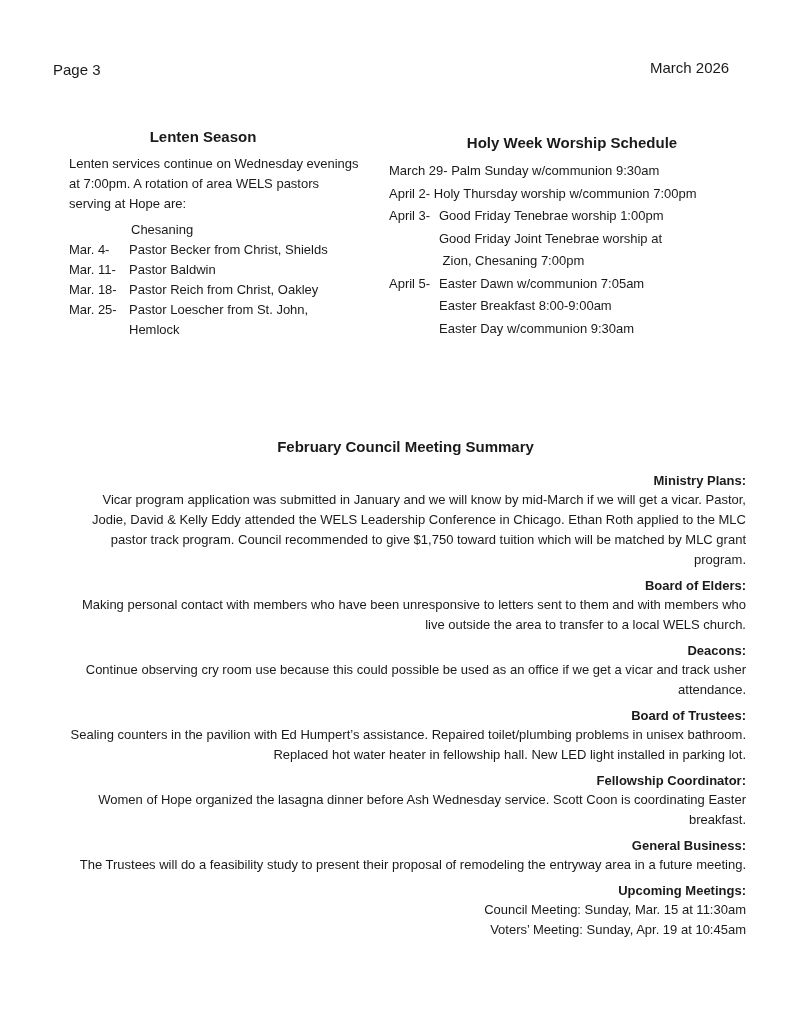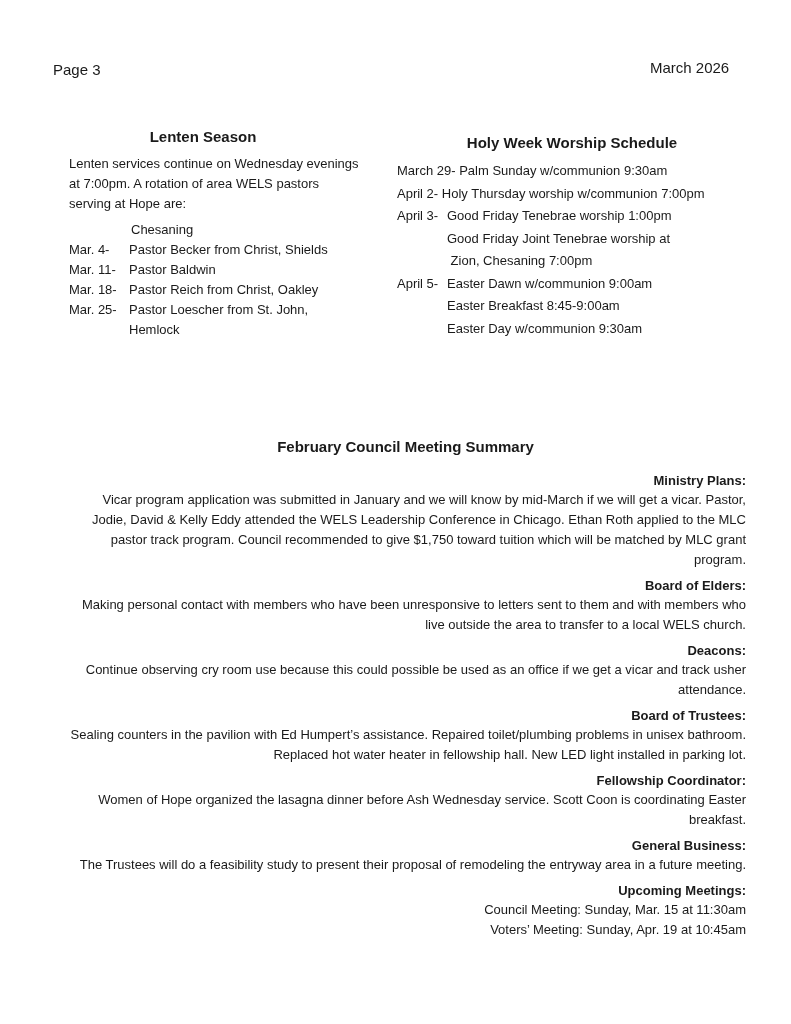--- a/index.html
+++ b/index.html
@@ -18,21 +18,21 @@
   #holy-title { left: 392px; top: 134px; width: 360px; }
 
   .small { font-size: 13px; line-height: 20px; }
   #lenten-intro { left: 69px; top: 154px; width: 290px; }
   #lenten-list { left: 69px; top: 220px; width: 300px; }
   .lrow { display: flex; }
   .ldate { width: 60px; flex: none; white-space: pre; }
   .lname { flex: 1; }
   .lcont { padding-left: 60px; }
 
-  #holy-list { left: 397px; top: 160px; width: 380px; }
+  #holy-list { left: 389px; top: 160px; width: 380px; }
   .hrow { display: flex; line-height: 22.5px; }
   .hdate { width: 50px; flex: none; white-space: nowrap; }
   .hcont { padding-left: 50px; line-height: 22.5px; }
 
   #council-title { left: 10px; width: 791px; top: 438px; text-align: center; font-weight: bold; font-size: 15px; }
   #council { left: 66px; top: 472px; width: 680px; font-size: 13px; }
   .sec { margin-bottom: 7px; text-align: right; }
   .sec-h { font-weight: bold; line-height: 18px; }
   .sec-p { line-height: 20px; }
 </style>
@@ -77,23 +77,23 @@
     <div class="hrow">
         <span class="hdate">April 3-</span>
         <span>Good Friday Tenebrae worship 1:00pm</span>
       </div>
     <div class="hcont">Good Friday Joint Tenebrae worship at</div>
     <div class="hcont" style="white-space:pre"> Zion, Chesaning 7:00pm</div>
   </div>
   <div>
     <div class="hrow">
         <span class="hdate">April 5-</span>
-        <span>Easter Dawn w/communion 9:00am</span>
+        <span>Easter Dawn w/communion 7:05am</span>
       </div>
-    <div class="hcont">Easter Breakfast 8:45-9:00am</div>
+    <div class="hcont">Easter Breakfast 8:00-9:00am</div>
     <div class="hcont">Easter Day w/communion 9:30am</div>
   </div>
 </div>
 
 <div class="abs" id="council-title">February Council Meeting Summary</div>
 <div class="abs" id="council">
   <div class="sec">
     <div class="sec-h">Ministry Plans:</div>
     <div class="sec-p">Vicar program application was submitted in January and we will know by mid-March if we will get a vicar. Pastor, Jodie, David &amp; Kelly Eddy attended the WELS Leadership Conference in Chicago. Ethan Roth applied to the MLC pastor track program. Council recommended to give $1,750 toward tuition which will be matched by MLC grant program.</div>
   </div>

